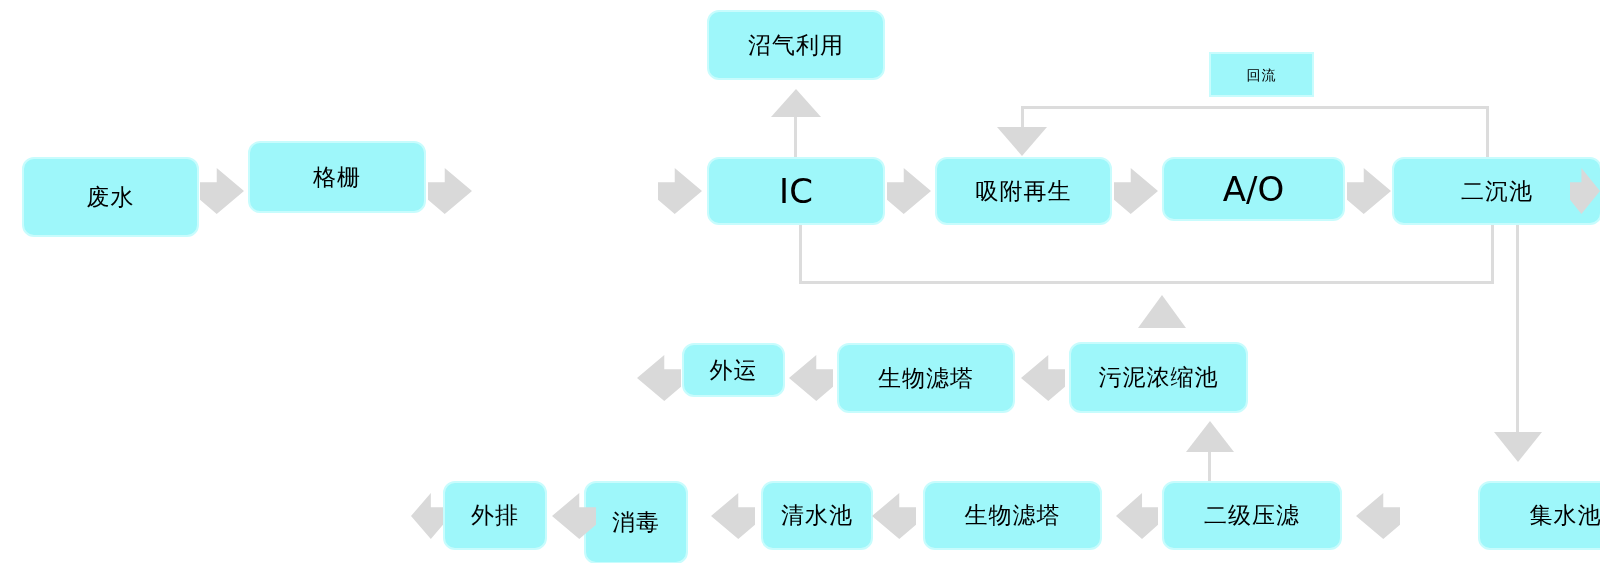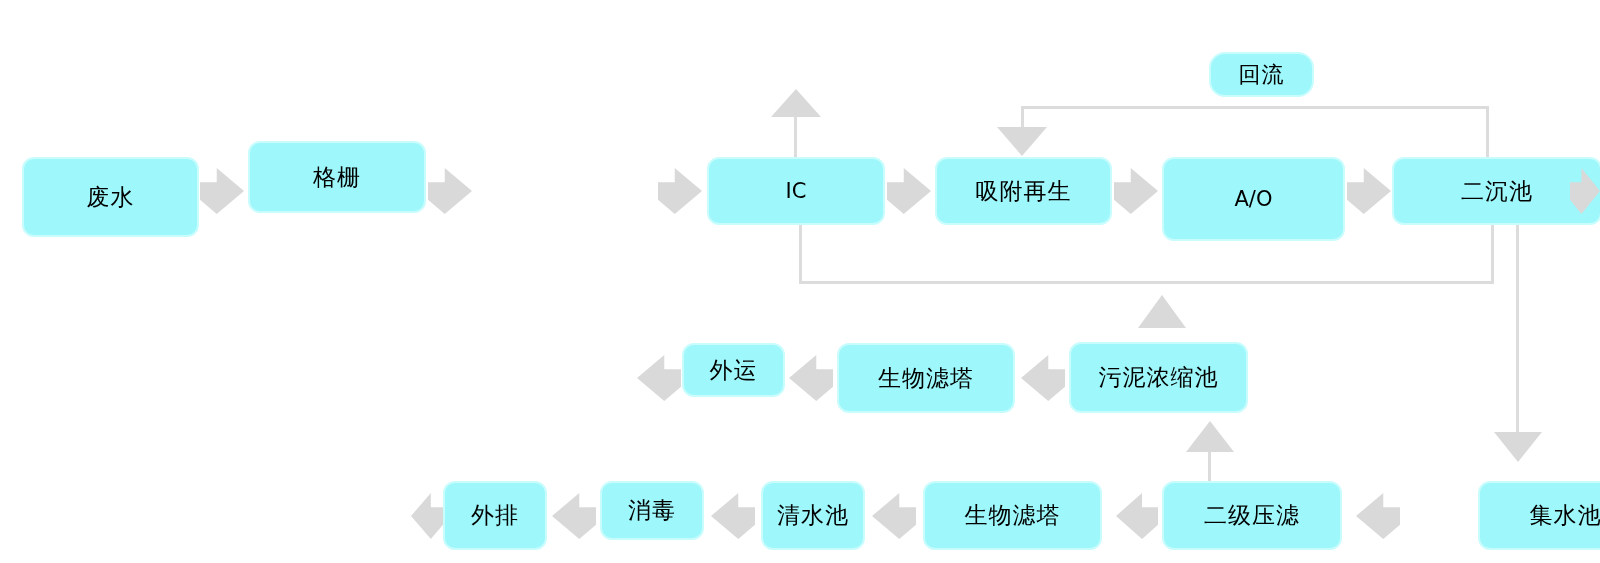--- a/index.html
+++ b/index.html
@@ -5,51 +5,52 @@
   html,body{margin:0;padding:0;background:#ffffff;}
   #stage{
     position:relative;width:1600px;height:563px;background:#ffffff;
     overflow:hidden;font-family:"DejaVu Sans",sans-serif;color:#000;
   }
   .node{
     position:absolute;background:#9ef7fa;border:2px solid #c8fcfd;border-radius:12px;
     display:flex;align-items:center;justify-content:center;
     font-size:23px;line-height:1;box-sizing:border-box;letter-spacing:1px;
   }
-  .node.small{border-radius:16px;font-size:22px;}
-  .node.latin{font-size:21px;letter-spacing:0;}
+  .node.small{border-radius:0;font-size:14px;}
+  .node.latin{font-size:34px;letter-spacing:0;}
   .harrow{position:absolute;width:44px;height:46px;background:#d9d9d9;}
   .harrow.right{clip-path:polygon(0 31%,38% 31%,38% 0,100% 50%,38% 100%,0 69%);}
   .harrow.left{clip-path:polygon(100% 31%,62% 31%,62% 0,0 50%,62% 100%,100% 69%);}
   .line{position:absolute;background:#dcdcdc;}
   .ahead{position:absolute;background:#d9d9d9;}
   .ahead.up{clip-path:polygon(50% 0,100% 100%,0 100%);}
   .ahead.down{clip-path:polygon(0 0,100% 0,50% 100%);}
 </style>
 </head>
 <body>
 
 <div id="stage">
 
   <div class="node" style="left:22px;top:157px;width:177px;height:80px">废水</div>
   <div class="node" style="left:248px;top:141px;width:178px;height:72px">格栅</div>
   <div class="node latin" style="left:707px;top:157px;width:178px;height:68px">IC</div>
   <div class="node" style="left:935px;top:157px;width:177px;height:68px">吸附再生</div>
-  <div class="node latin" style="left:1162px;top:157px;width:183px;height:84px">A/O</div>
+  <div class="node latin" style="left:1162px;top:157px;width:183px;height:64px">A/O</div>
   <div class="node" style="left:1392px;top:157px;width:210px;height:68px">二沉池</div>
 
+  <div class="node" style="left:707px;top:10px;width:178px;height:70px">沼气利用</div>
   <div class="node small" style="left:1209px;top:52px;width:105px;height:45px">回流</div>
 
   <div class="node" style="left:682px;top:343px;width:103px;height:54px">外运</div>
   <div class="node" style="left:837px;top:343px;width:178px;height:70px">生物滤塔</div>
   <div class="node" style="left:1069px;top:342px;width:179px;height:71px">污泥浓缩池</div>
 
   <div class="node" style="left:443px;top:481px;width:104px;height:69px">外排</div>
-  <div class="node" style="left:600px;top:481px;width:104px;height:59px">消毒</div>
-  <div class="node" style="left:761px;top:481px;width:104px;height:69px">清水池</div>
+  <div class="node" style="left:584px;top:481px;width:104px;height:83px">消毒</div>
+  <div class="node" style="left:761px;top:481px;width:112px;height:69px">清水池</div>
   <div class="node" style="left:923px;top:481px;width:179px;height:69px">生物滤塔</div>
   <div class="node" style="left:1162px;top:481px;width:180px;height:69px">二级压滤</div>
   <div class="node" style="left:1478px;top:481px;width:175px;height:69px">集水池</div>
 
   <div class="harrow right" style="left:200px;top:168px"></div>
   <div class="harrow right" style="left:428px;top:168px"></div>
   <div class="harrow right" style="left:658px;top:168px"></div>
   <div class="harrow right" style="left:887px;top:168px"></div>
   <div class="harrow right" style="left:1114px;top:168px"></div>
   <div class="harrow right" style="left:1347px;top:168px"></div>

